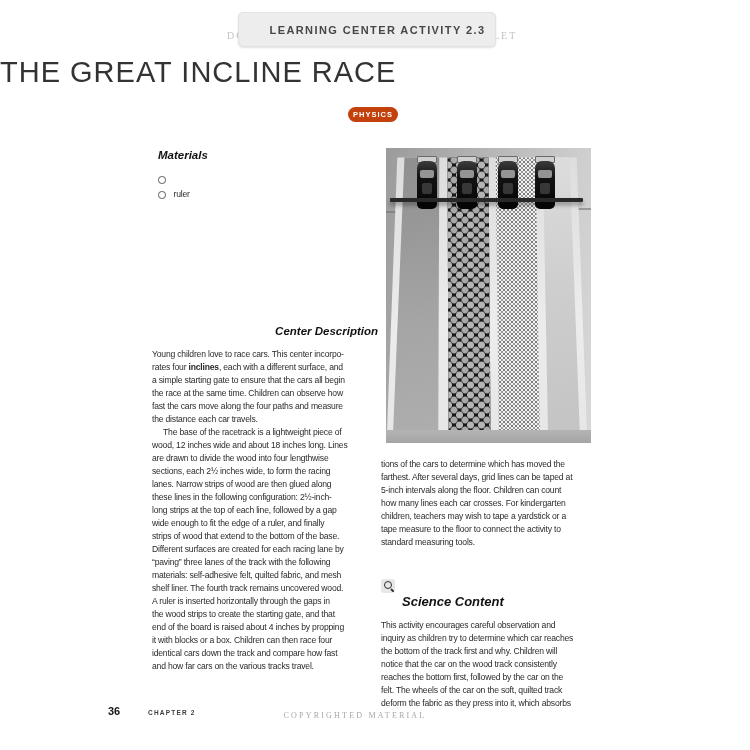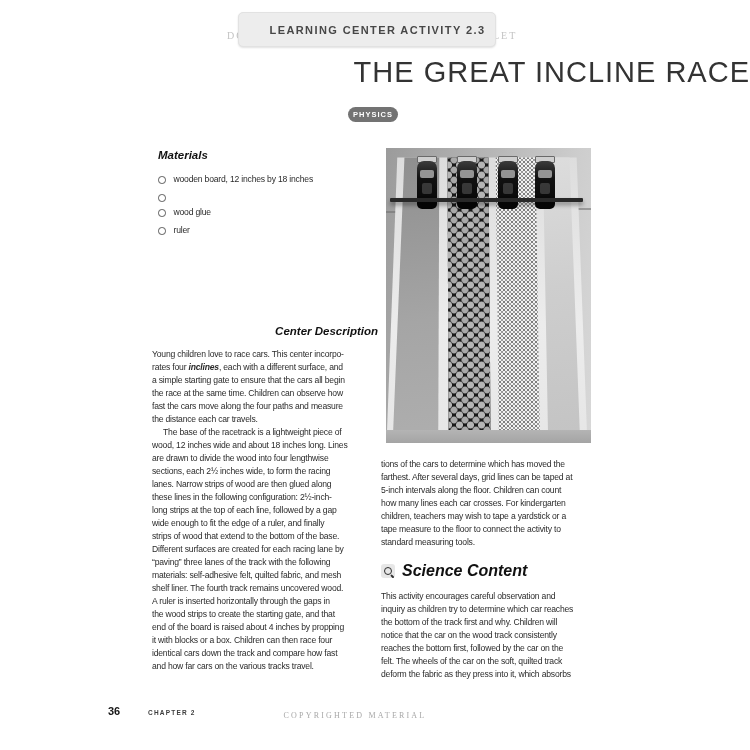--- a/index.html
+++ b/index.html
@@ -9,46 +9,46 @@
   
   .wm{position:absolute;font-family:"Liberation Serif",serif;font-size:10px;letter-spacing:2px;
       color:#c3c3c3;top:30px;}
   .wm-left{left:227px;}
   .wm-right{left:493px;}
   .banner{position:absolute;left:238px;top:12px;width:256px;height:33px;background:#ededed;
           border:1px solid #e2e2e2;border-radius:5px;box-shadow:0 1px 2px rgba(0,0,0,.12);
           display:flex;align-items:center;justify-content:center;}
   .banner span{font-size:11px;font-weight:bold;letter-spacing:1.4px;color:#474747;padding-left:21px;}
 
-  .title{position:absolute;left:0;right:0;top:56px;margin:0;text-align:right;
+  .title{position:absolute;left:0;right:0;top:56px;margin:0;text-align:left;
          font-size:29px;font-weight:300;letter-spacing:1px;color:#333333;}
 
-  .badge{position:absolute;left:348px;top:107px;width:50px;height:15px;background:#737373;
+  .badge{position:absolute;left:348px;top:107px;width:50px;height:15px;background:#c2410c;
          border-radius:8px;display:flex;align-items:center;justify-content:center;}
   .badge span{color:#ffffff;font-size:7.5px;font-weight:bold;letter-spacing:1px;}
 
   
   h2.sec{font-size:11.5px;font-style:italic;font-weight:bold;color:#111111;margin:0;}
   .body{font-size:8.6px;line-height:13px;letter-spacing:-0.2px;white-space:pre-line;margin:0;}
   .indent{text-indent:11px;}
-  .bi{font-style:italic;font-weight:bold;}
+  .bi{font-weight:bold;}
 
   .materials{position:absolute;left:158px;top:149px;width:226px;}
   .materials ul{list-style:none;margin:12px 0 0 0;padding:0;}
   .materials li{display:flex;margin-bottom:4.5px;}
   .dot{flex:0 0 auto;width:5.5px;height:5.5px;border:1px solid #5a5a5a;border-radius:50%;
        margin:3px 8px 0 0;}
   .mtext{font-size:8.6px;line-height:13.5px;letter-spacing:-0.2px;white-space:pre-line;}
 
   .descr{position:absolute;left:152px;top:325px;width:226px;}
   .descr h2{margin-bottom:11px;text-align:right;}
 
   .rightcol{position:absolute;left:381px;top:458px;width:226px;}
   .sci-head{display:flex;align-items:center;gap:7px;margin:13px 0 10px 0;}
-  .sci-head .label{font-size:16px;font-style:italic;font-weight:bold;color:#111111;}
+  .sci-head .label{font-size:13px;font-style:italic;font-weight:bold;color:#111111;margin-top:32px;}
   .mag{position:relative;width:14px;height:14px;background:#e7e7e7;border-radius:3px;display:inline-block;}
   .mag .lens{position:absolute;left:2.5px;top:2.5px;width:6px;height:6px;border:1.4px solid #2e2e2e;
              border-radius:50%;}
   .mag .handle{position:absolute;left:9.5px;top:9.5px;width:4px;height:1.6px;background:#2e2e2e;
                transform:rotate(45deg);transform-origin:left center;border-radius:1px;}
 
   
   .photo{position:absolute;left:386px;top:148px;width:205px;height:295px;overflow:hidden;
          background:linear-gradient(100deg,#9b9b9b 0%,#b5b5b5 40%,#cdcdcd 75%,#d8d8d8 100%);}
   .seam{position:absolute;height:2px;background:#6d6d6d;opacity:.55;}
@@ -110,28 +110,20 @@
 
   <div class="badge">
     <span>PHYSICS</span>
   </div>
 
   <section class="materials">
     <h2 class="sec">Materials</h2>
     <ul>
       <li>
           <span class="dot"></span>
-          <span class="mtext">wooden board, 12 inches by 18 inches</span>
-        </li>
-      <li>
-          <span class="dot"></span>
-        </li>
-      <li>
-          <span class="dot"></span>
-          <span class="mtext">wood glue</span>
         </li>
       <li>
           <span class="dot"></span>
           <span class="mtext">ruler</span>
         </li>
     </ul>
   </section>
 
   <section class="descr">
     <h2 class="sec">Center Description</h2>

